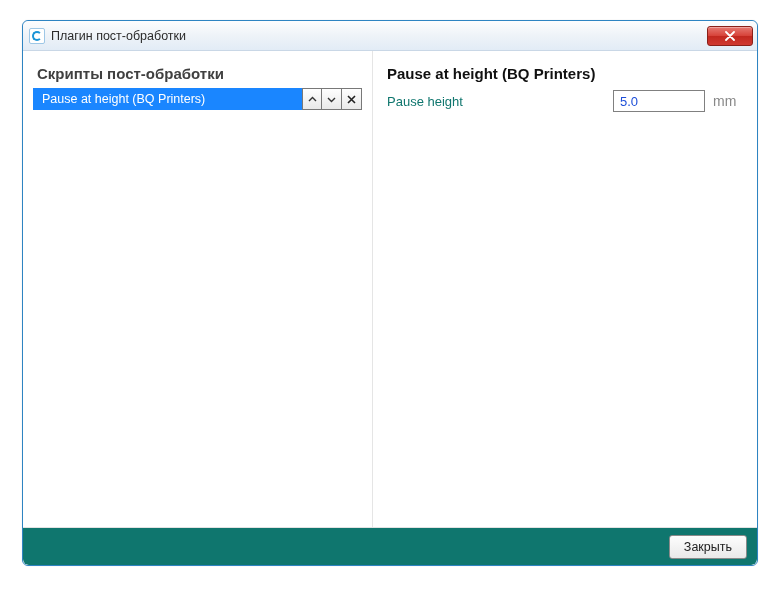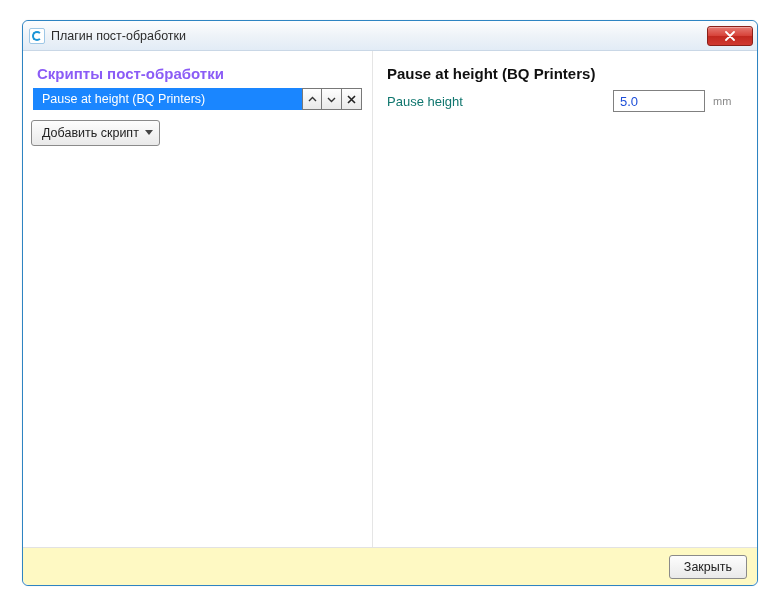--- a/index.html
+++ b/index.html
@@ -9,21 +9,21 @@
     width: 780px;
     height: 602px;
     background: #ffffff;
     font-family: "Segoe UI", Tahoma, Arial, sans-serif;
     font-size: 13px;
     overflow: hidden;
   }
   .outer {
     width: 780px;
     height: 602px;
-    padding: 20px 22px 16px 22px;
+    padding: 20px 22px 36px 22px;
   }
   .window {
     width: 100%;
     height: 100%;
     border: 1px solid #2e84c2;
     border-radius: 6px;
     background: #ffffff;
     display: flex;
     flex-direction: column;
     overflow: hidden;
@@ -78,21 +78,21 @@
   .left-panel {
     width: 350px;
     border-right: 1px solid #e5e5e5;
     padding: 4px 8px 8px 8px;
     display: flex;
     flex-direction: column;
   }
   .panel-heading {
     font-weight: 700;
     font-size: 15px;
-    color: #8b5cf6;
+    color: #404040;
     padding: 10px 6px 6px 6px;
   }
   .script-list {
     padding: 0 2px;
   }
   .script-row {
     display: flex;
     align-items: stretch;
     height: 22px;
   }
@@ -166,28 +166,28 @@
     height: 22px;
     border: 1px solid #808080;
     background: #fff;
     padding: 0 6px;
     font-size: 13px;
     color: #1d4ed8;
   }
   .unit {
     width: 28px;
     color: #888;
-    font-size: 11px;
+    font-size: 14px;
     text-align: left;
   }
 
   .footer {
     height: 38px;
     border-top: 1px solid #e2e2e2;
-    background: #fef9c3;
+    background: #0f766e;
     display: flex;
     align-items: center;
     justify-content: flex-end;
     padding: 0 10px;
     border-radius: 0 0 6px 6px;
   }
   .btn {
     height: 24px;
     min-width: 76px;
     padding: 0 14px;
@@ -238,28 +238,20 @@
               </svg>
             </div>
             <div class="mini-btn">
               <svg width="9" height="9" viewBox="0 0 9 9">
                 <path d="M1 1 L8 8 M8 1 L1 8" stroke="#222" stroke-width="1.6"></path>
               </svg>
             </div>
           </div>
         </div>
 
-        <div class="add-row">
-          <div class="add-btn">
-            <span>Добавить скрипт</span>
-            <svg class="caret" width="8" height="6" viewBox="0 0 8 6">
-              <path d="M0 0 L8 0 L4 5 Z" fill="#444"></path>
-            </svg>
-          </div>
-        </div>
       </div>
 
       <div class="right-panel">
         <div class="right-heading">Pause at height (BQ Printers)</div>
 
         <div class="form-row">
           <div class="form-label">Pause height</div>
           <input class="value-input" type="text" value="5.0" style="">
           <div class="unit">mm</div>
         </div>

